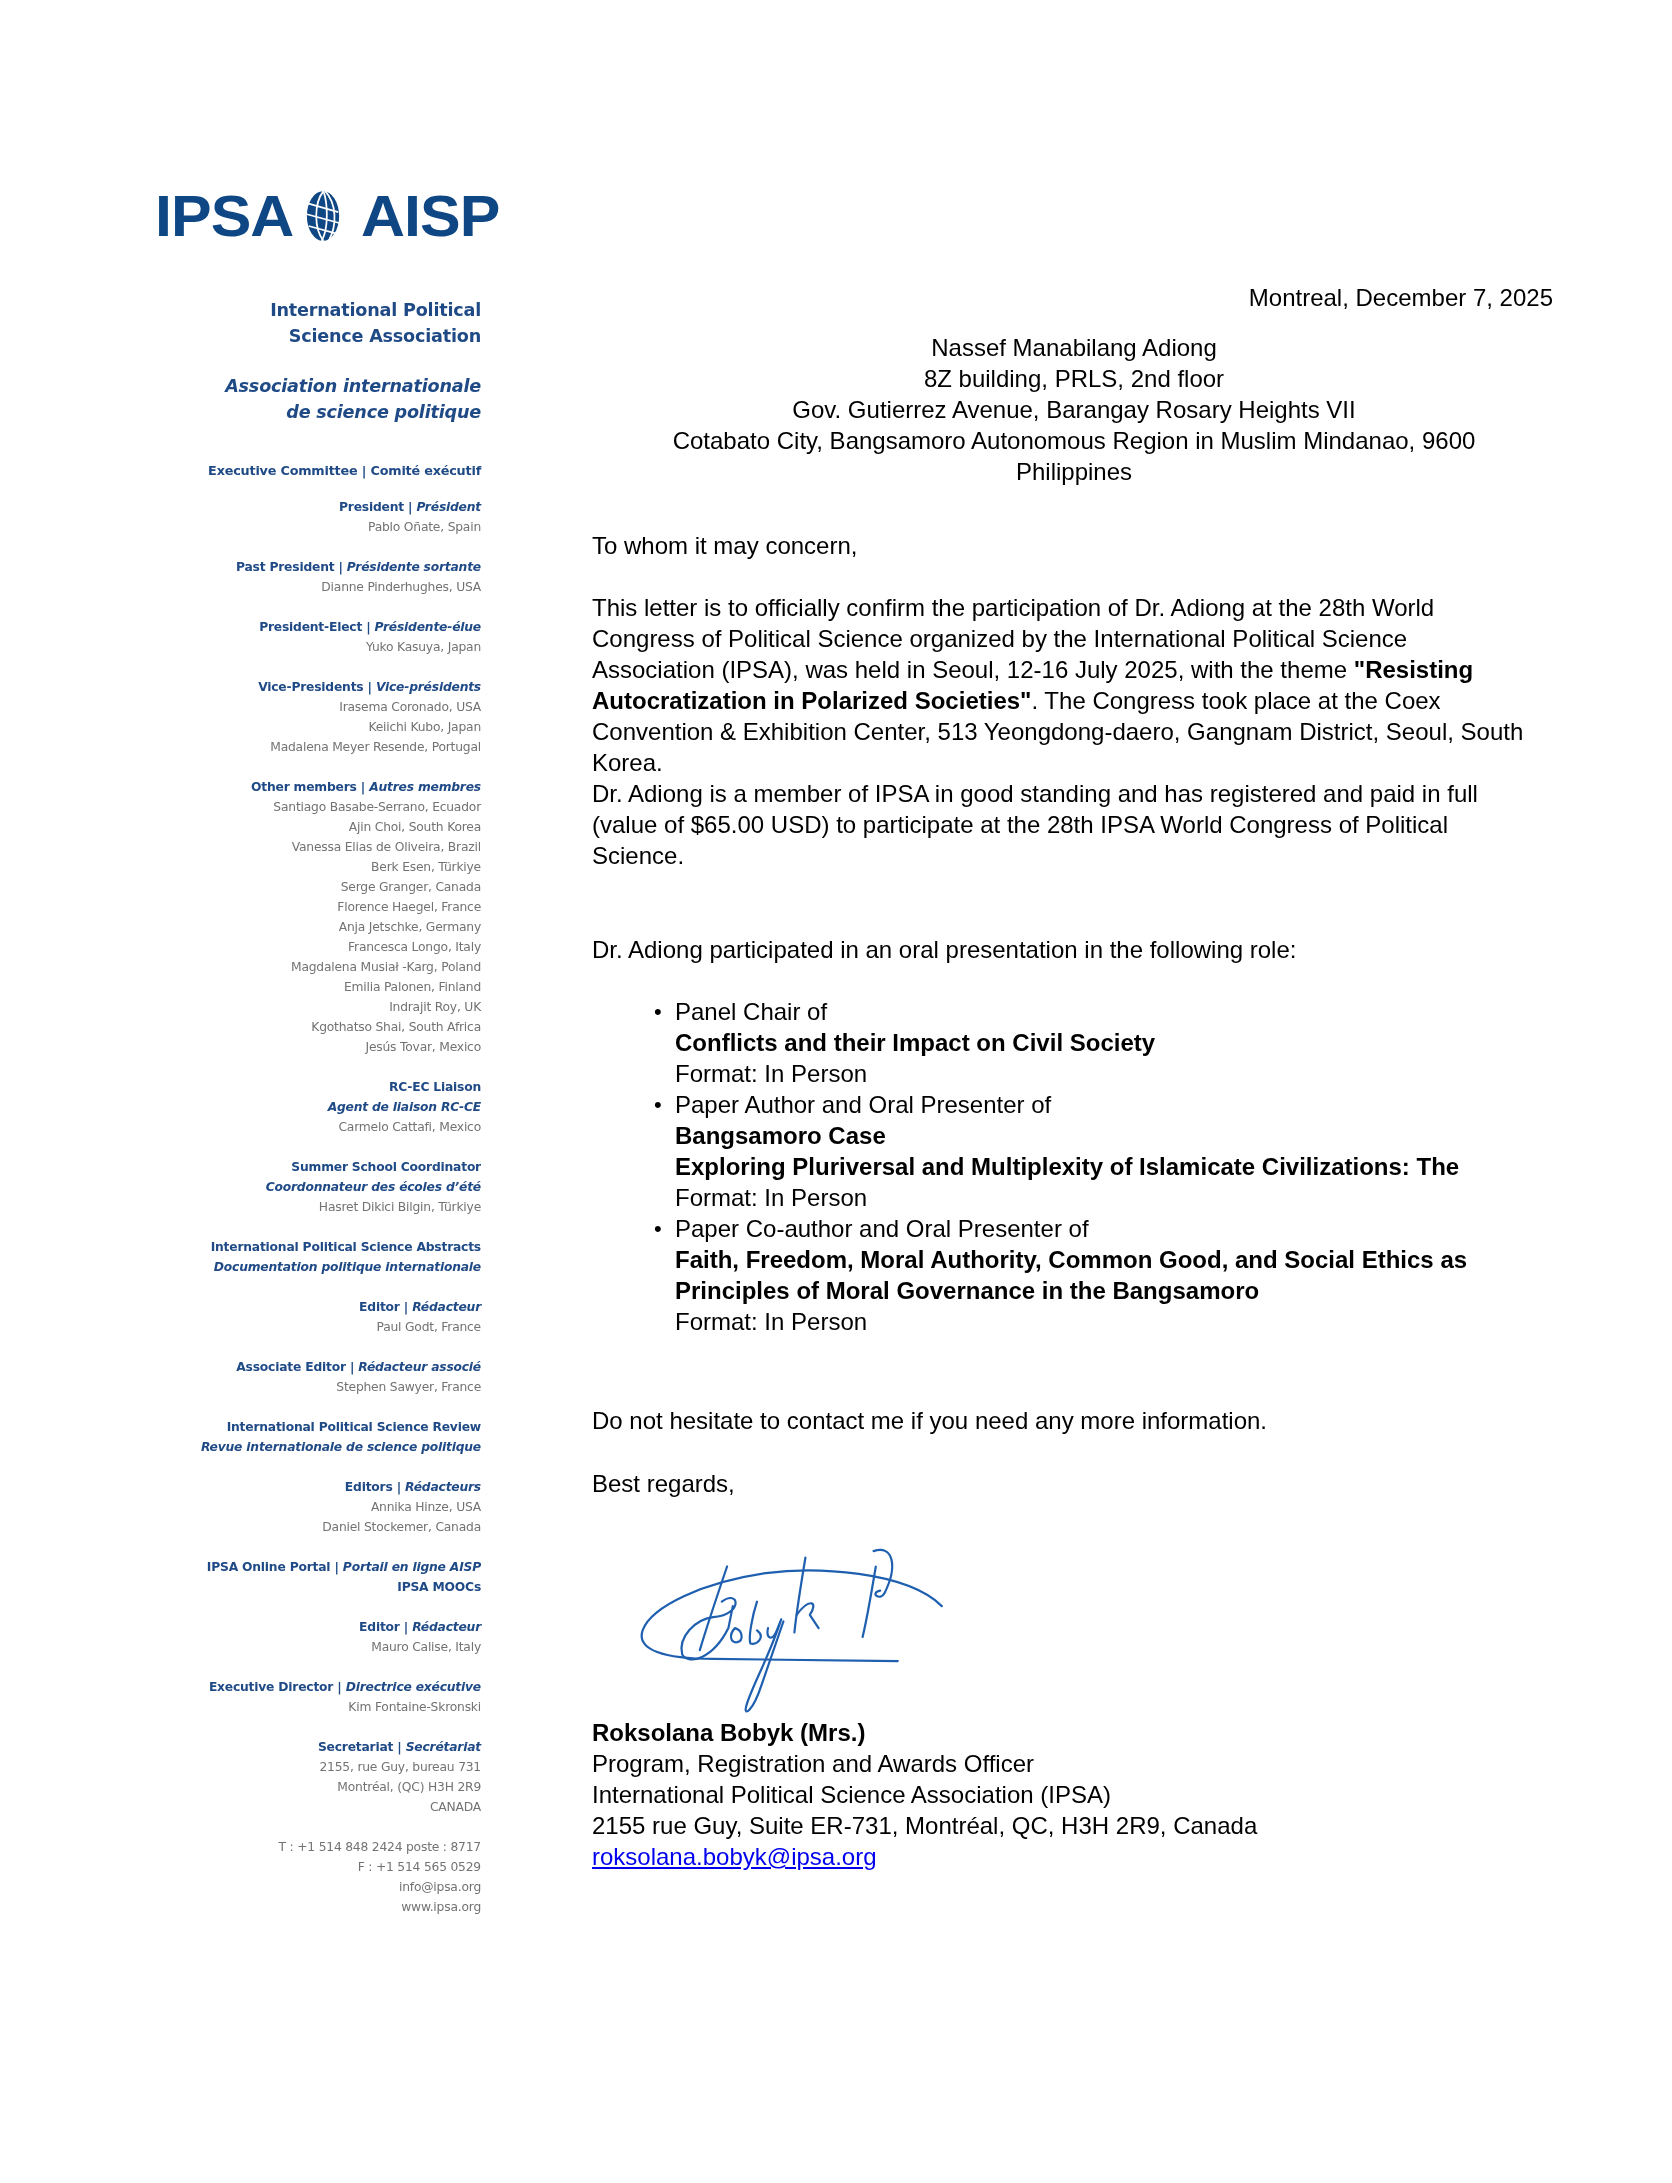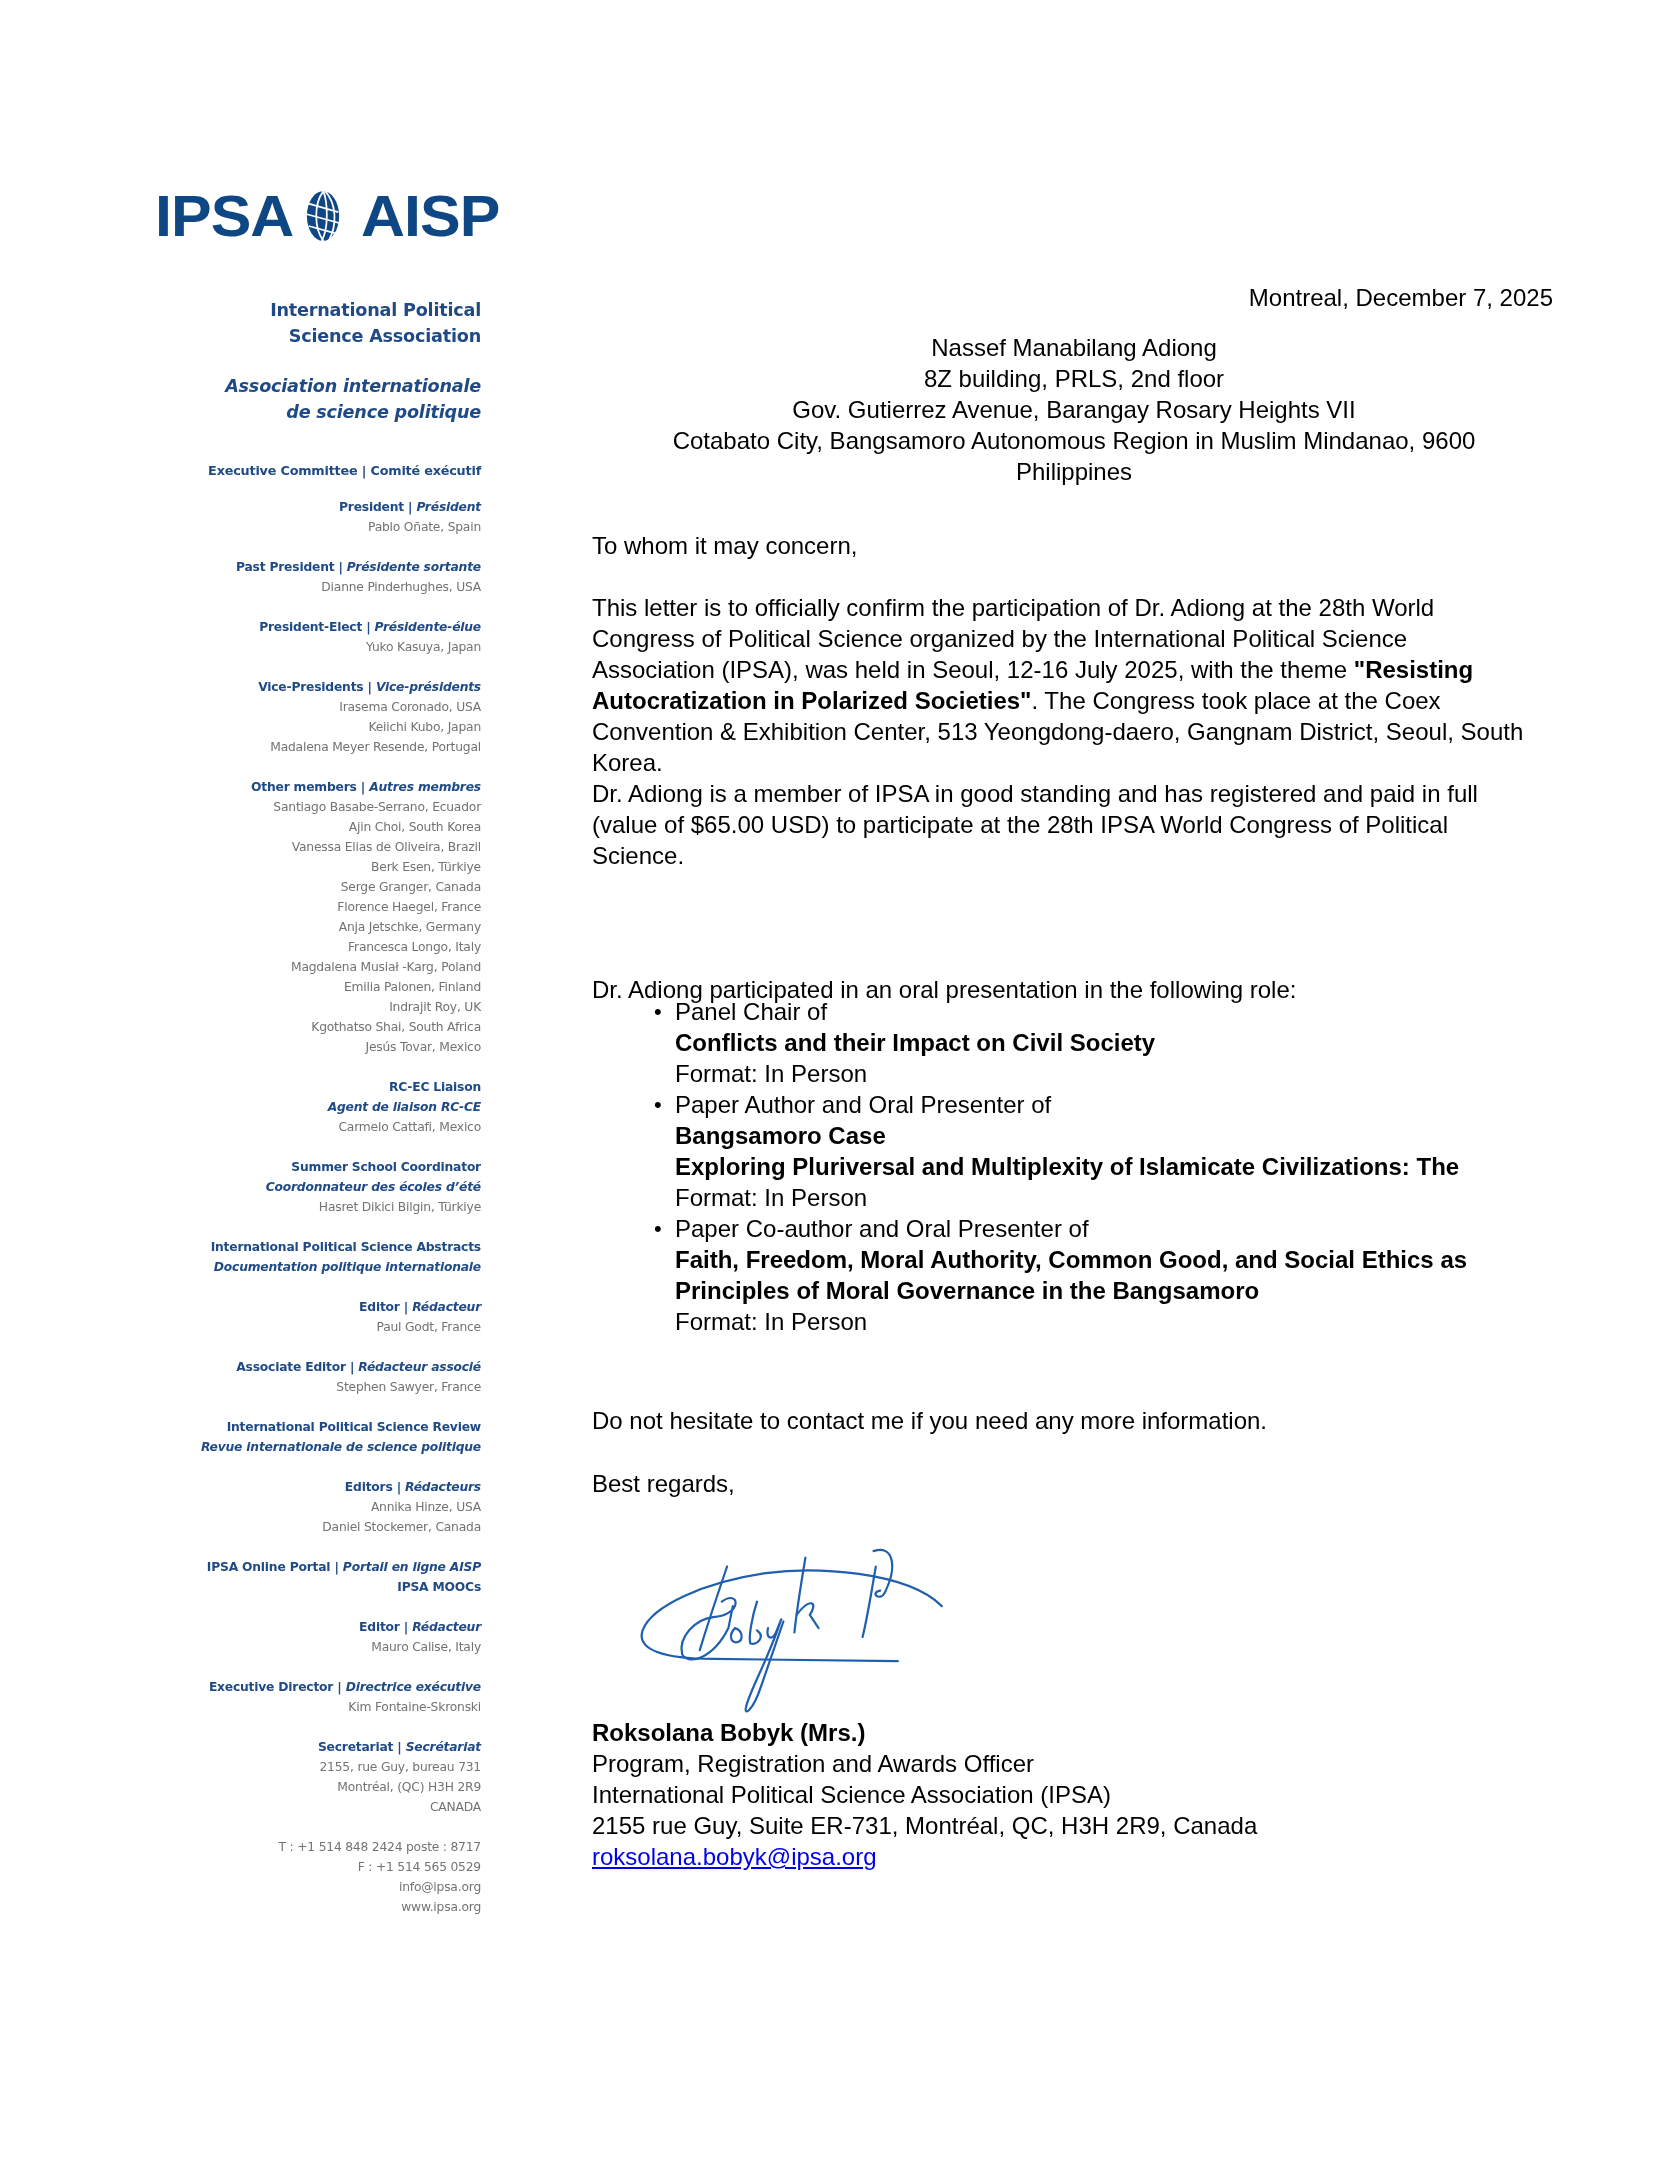--- a/index.html
+++ b/index.html
@@ -22,21 +22,21 @@
   .sb-name { font-size: 12.3px; font-weight: 400; line-height: 20px; color: #737373; letter-spacing: -0.2px; }
   .sb-contact { margin-top: 20px; }
 
   
   .letter { position: absolute; left: 592px; width: 964px; font-size: 24px; line-height: 31px; color: #000; }
   .date { position: absolute; right: 119px; top: 282px; font-size: 24px; line-height: 31px; }
   .addr { top: 332px; text-align: center; }
   .salutation { top: 530px; }
   .para1 { top: 592px; }
   .para2 { top: 778px; }
-  .para3 { top: 934px; margin-top: 40px; }
+  .para3 { top: 934px; }
   .roles { top: 996px; left: 675px; width: 880px; }
   .roles .role { position: relative; }
   .roles .bullet { position: absolute; left: -21px; top: 0; font-size: 22px; }
   .b { font-weight: 700; }
   .closing { top: 1405px; }
   .regards { top: 1468px; }
   .signature { position: absolute; left: 625px; top: 1540px; width: 396px; height: 185px; }
   .sig-block { top: 1717px; }
   .email { color: #0000ee; text-decoration: underline; }
 </style>

